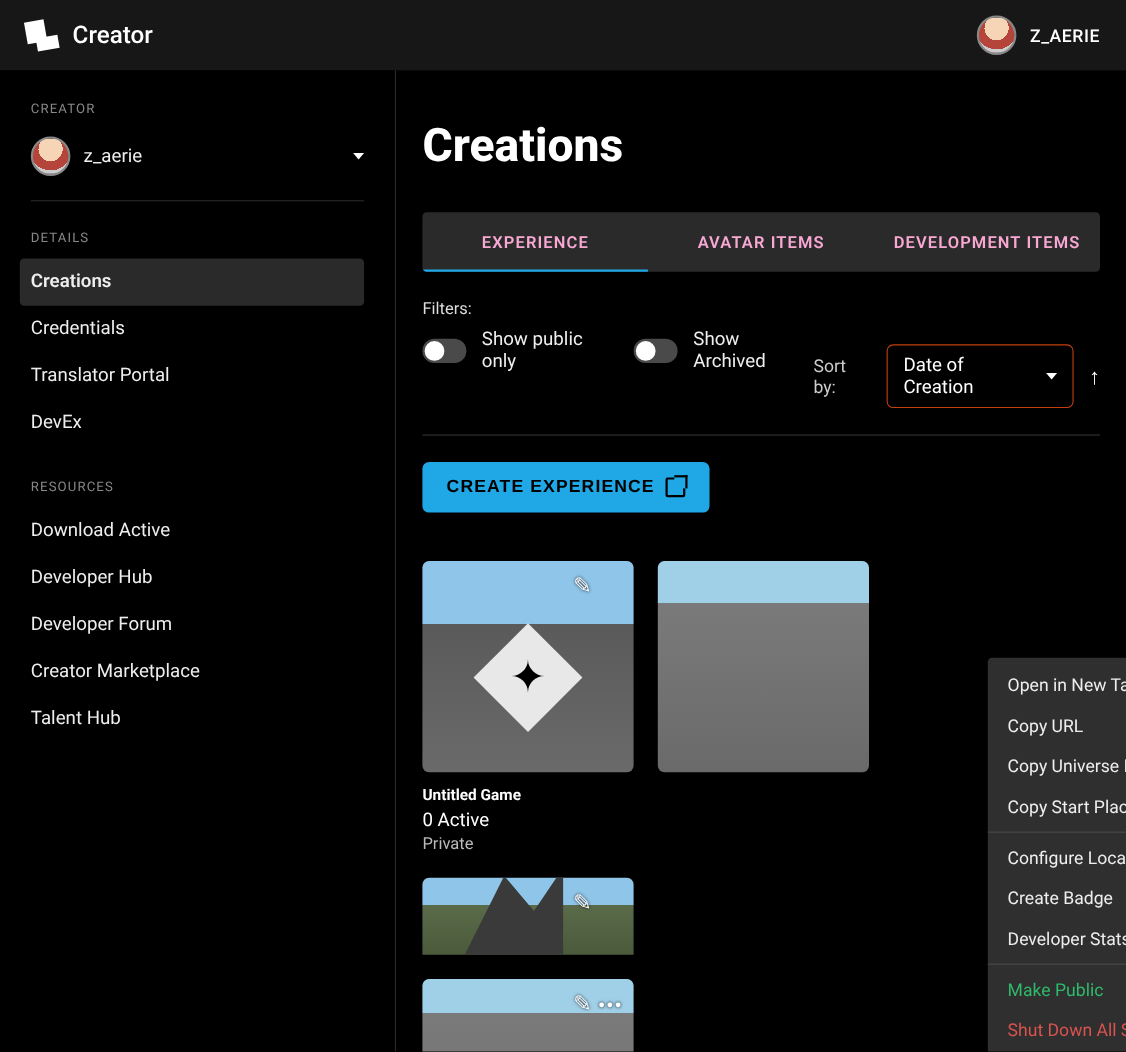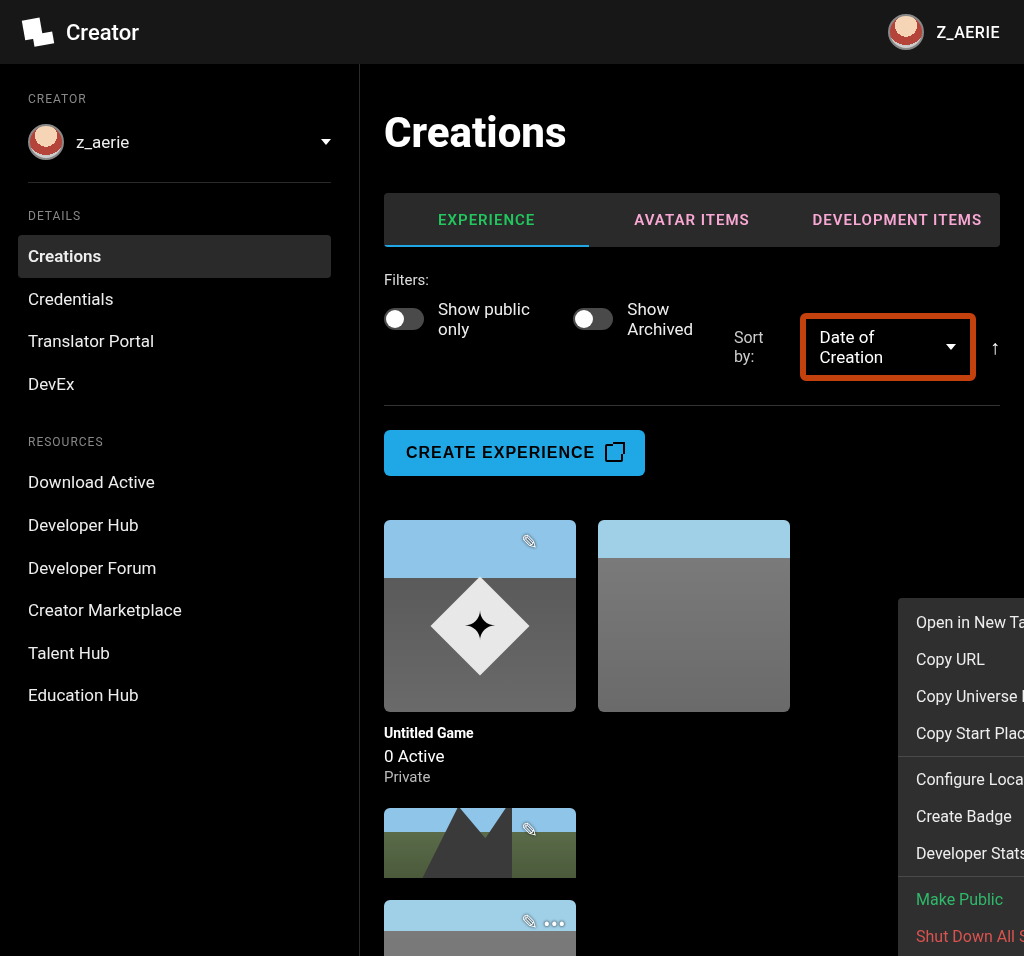--- a/index.html
+++ b/index.html
@@ -103,21 +103,21 @@
   flex: 1;
   text-align: center;
   padding: 18px 8px;
   font-size: 15px;
   font-weight: 600;
   letter-spacing: 1px;
   color: #f9a8d4;
   cursor: pointer;
   position: relative;
 }
-.tab.active { color: #22c55e; }
+.tab.active { color: #f9a8d4; }
 .tab.active::after {
   content: "";
   position: absolute;
   left: 0; right: 0; bottom: -1px; height: 3px;
   background: #1fa7e6;
 }
 .filters-row { margin-bottom: 4px; }
 .filters-label { font-size: 15px; color: #ddd; margin-bottom: 10px; display:block; }
 .filter-controls {
   display: flex;
@@ -133,21 +133,21 @@
 }
 .switch::after {
   content: ""; position: absolute;
   width: 18px; height: 18px; border-radius: 50%;
   background: #fff; top: 2px; left: 2px;
 }
 .toggle-label { font-size: 17px; color: #eee; }
 .sort-group { display: flex; align-items: center; gap: 14px; margin-top: 14px; }
 .sort-label { font-size: 16px; color: #ccc; }
 .sort-select {
-  border: 6px solid #c2410c;
+  border: 1px solid #c2410c;
   border-radius: 6px;
   padding: 8px 14px;
   font-size: 17px;
   color: #fff;
   display: flex; align-items: center; gap: 10px;
   cursor: pointer;
 }
 .arrow-up {
   font-size: 20px; font-weight: bold; cursor: pointer;
 }
@@ -292,21 +292,20 @@
     </div>
 
     <div class="sb-section">
       <div class="sb-label">RESOURCES</div>
       <ul class="sb-list">
         <li class="sb-item">Download Active</li>
         <li class="sb-item">Developer Hub</li>
         <li class="sb-item">Developer Forum</li>
         <li class="sb-item">Creator Marketplace</li>
         <li class="sb-item">Talent Hub</li>
-        <li class="sb-item">Education Hub</li>
       </ul>
     </div>
   </aside>
 
   <main class="main">
     <h1 class="page-title">Creations</h1>
 
     <div class="tabs">
       <div class="tab active">EXPERIENCE</div>
       <div class="tab">AVATAR ITEMS</div>

